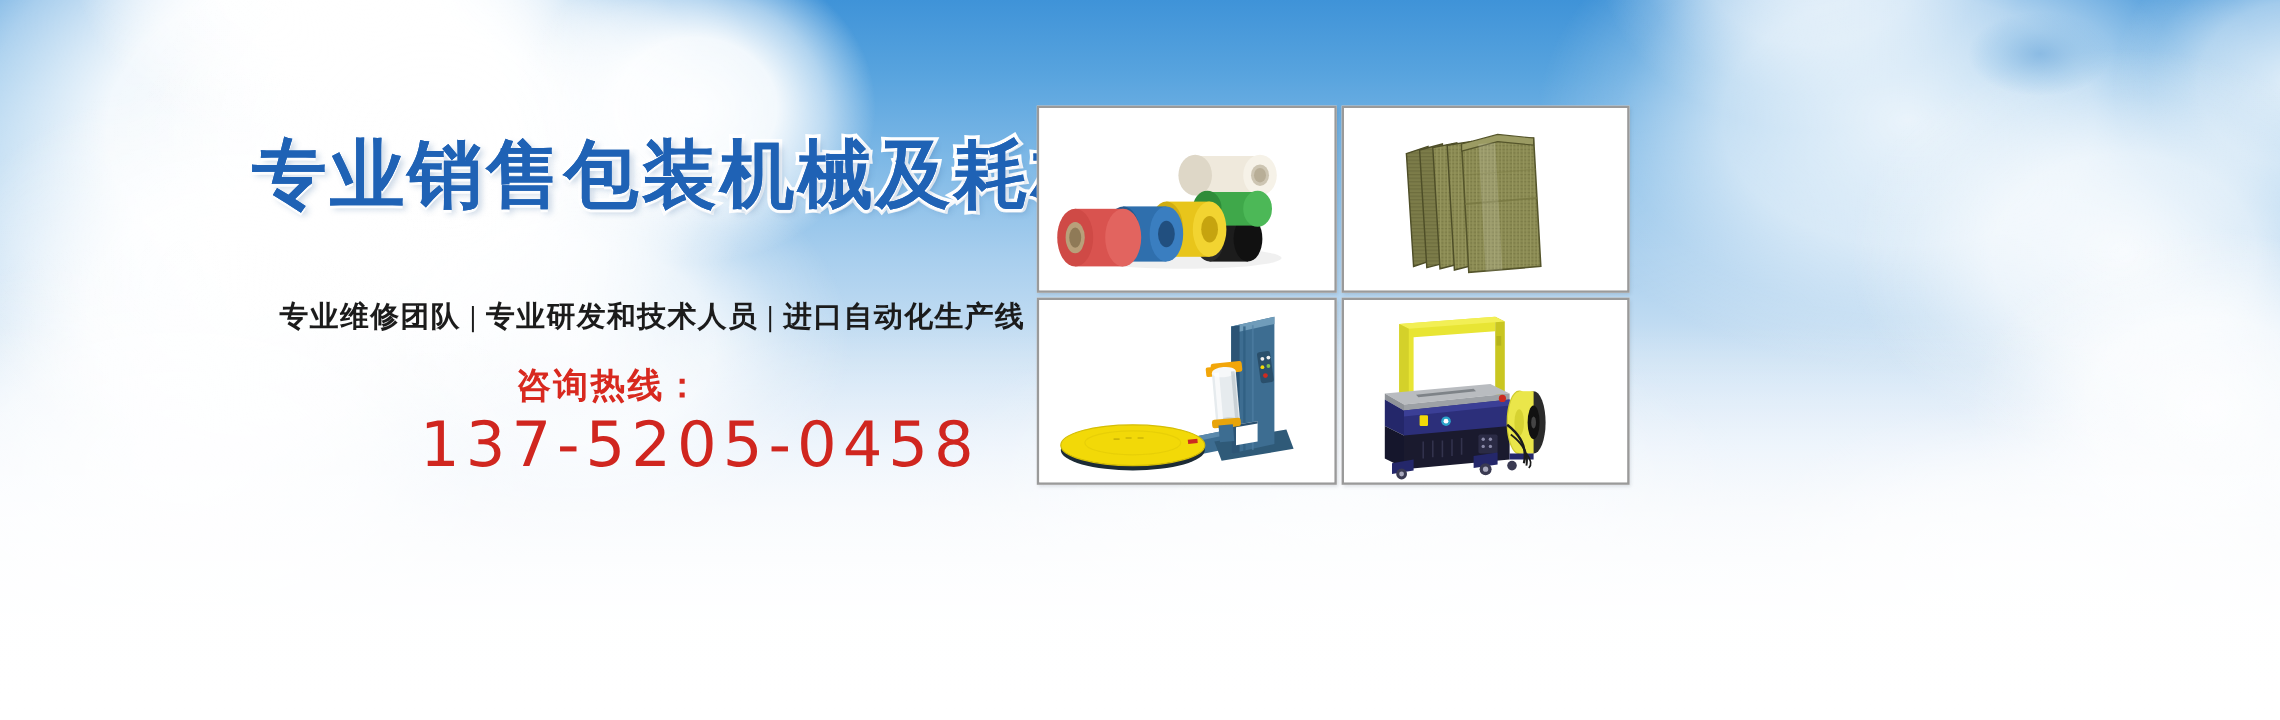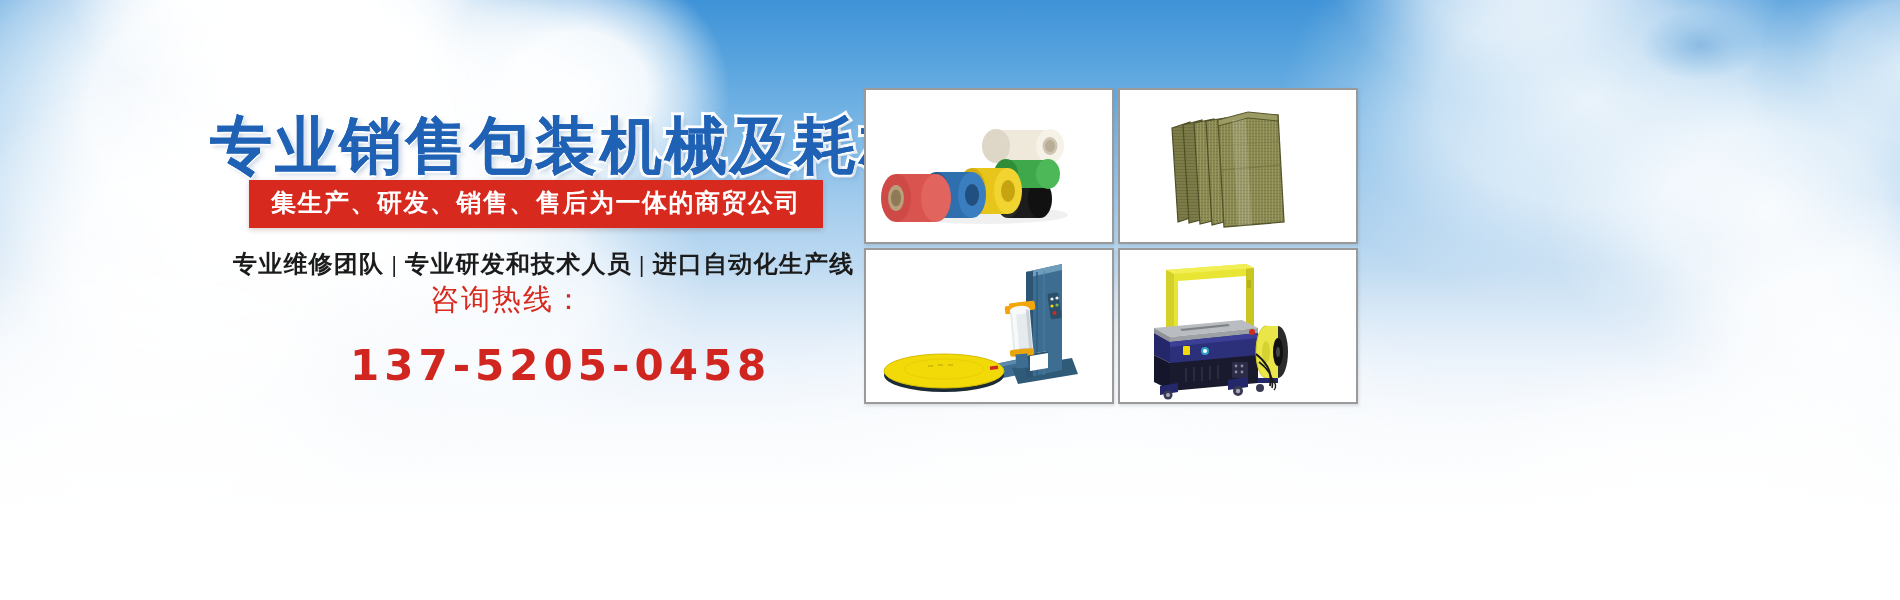--- a/index.html
+++ b/index.html
@@ -107,28 +107,28 @@
     letter-spacing:1.5px;white-space:nowrap;line-height:1.1;
   }
 
   .sub-line{
     position:absolute;left:233px;top:248px;
     color:#1b1b1b;font-size:24px;font-weight:bold;
     letter-spacing:1.2px;white-space:nowrap;font-family:Liberation Serif, serif;
   }
 
   .hotline-label{
-    position:absolute;left:430px;top:280px;
-    color:#d8291f;font-size:29px;font-weight:normal;
+    position:absolute;left:430px;top:302px;
+    color:#d8291f;font-size:29px;font-weight:bold;
     letter-spacing:2px;white-space:nowrap;
   }
 
   .phone{
     position:absolute;left:350px;top:341px;
-    color:#d0261f;font-size:42px;font-weight:bold;
+    color:#d0261f;font-size:52px;font-weight:normal;
     letter-spacing:5px;white-space:nowrap;
     font-family:"DejaVu Sans","Liberation Sans",sans-serif;
   }
   .cell{
     background:#ffffff;border:2px solid #9a9a9a;
     position:relative;overflow:hidden;
     box-shadow:1px 2px 3px rgba(80,90,100,.18);
   }
   .cell svg{display:block;width:100%;height:100%;}
 
@@ -163,23 +163,20 @@
     <div class="gap1"></div>
   </div>
 
   <div class="bottom-haze"></div>
 
   <div class="text-block">
 
     <div class="headline">专业销售包装机械及耗材</div>
     <div class="headline-inner">专业销售包装机械及耗材</div>
 
-    <div class="red-ribbon">
-      <span>集生产、研发、销售、售后为一体的商贸公司</span>
-    </div>
 
     <div class="sub-line">专业维修团队 | 专业研发和技术人员 | 进口自动化生产线</div>
 
     <div class="hotline-label">咨询热线：</div>
 
     <div class="phone">137-5205-0458</div>
   </div>
 
   <div class="cell cell-1">
     <svg viewBox="0 0 246 152" xmlns="http://www.w3.org/2000/svg">

